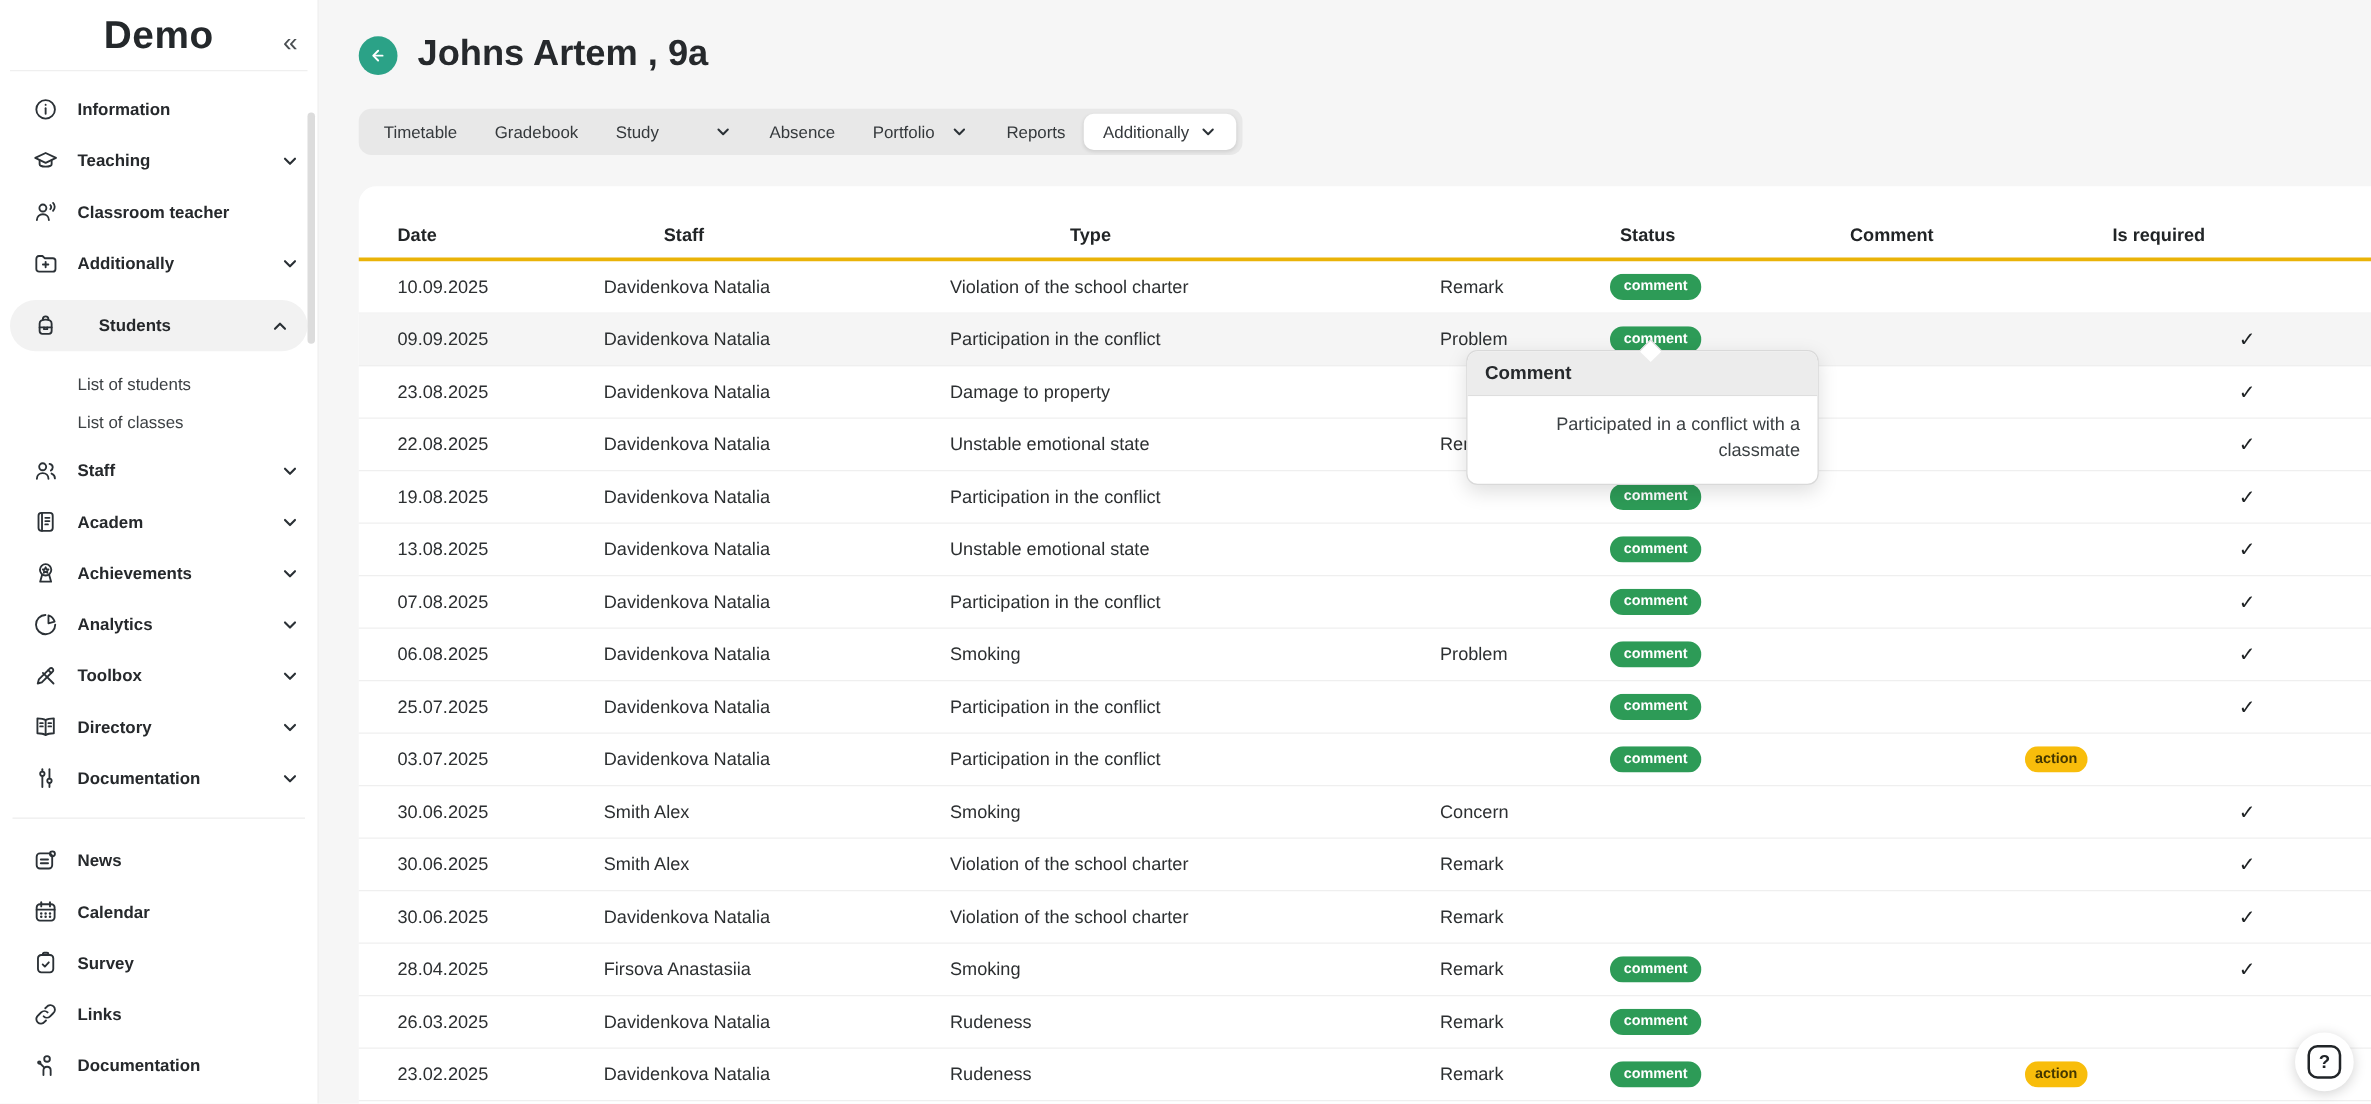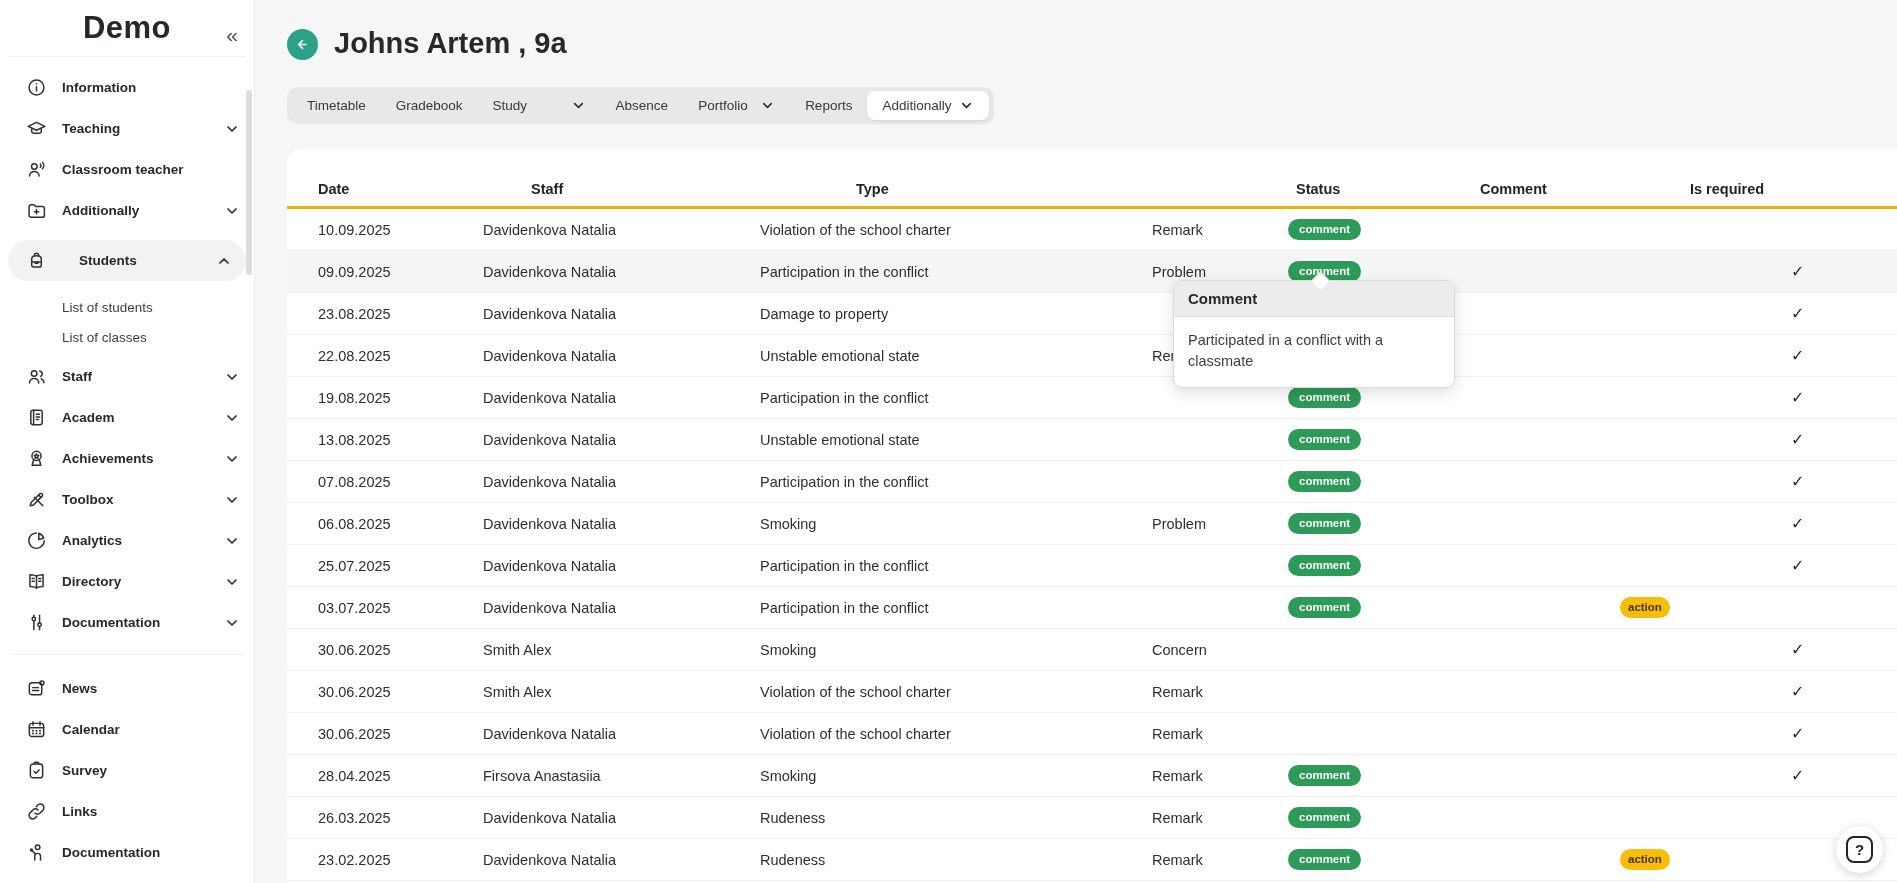--- a/index.html
+++ b/index.html
@@ -65,21 +65,21 @@
   .check { font-size:16px; color:#1e2224; padding-left:14px; }
   
   .tooltip { position:absolute; left:886px; top:131px; width:282px; background:#fff;
     border:1px solid #d9d9d9; border-radius:9px; box-shadow:0 5px 16px rgba(0,0,0,.13);
     z-index:20; }
   .tooltip .caret { position:absolute; top:-7px; left:140px; width:13px; height:13px;
     background:#fff; border-left:1px solid #d9d9d9; border-top:1px solid #d9d9d9;
     transform:rotate(45deg); }
   .tooltip-head { background:#ececec; border-bottom:1px solid #dedede;
     border-radius:8px 8px 0 0; padding:9px 14px; font-size:15px; font-weight:700; color:#26292c; }
-  .tooltip-body { padding:13px 14px 15px 14px; font-size:14.5px; color:#3a3f42; line-height:1.45; }
+  .tooltip-body { padding:13px 14px 15px 14px; font-size:14.5px; color:#3a3f42; line-height:1.45;text-align:right; }
   
   .help-btn { position:fixed; right:14px; bottom:10px; width:47px; height:47px; border-radius:50%;
     background:#fff; border:none; box-shadow:0 2px 10px rgba(0,0,0,.18); cursor:pointer;
     display:flex; align-items:center; justify-content:center; z-index:40; }
   .help-glyph { width:27px; height:27px; border:2px solid #212528; border-radius:8px;
     display:flex; align-items:center; justify-content:center; font-size:15px; font-weight:700;
     color:#212528; }
 </style>
 </head>
 <body>
@@ -194,38 +194,38 @@
           </svg>
         </span>
       <span class="lbl">Achievements</span>
       <svg class="chev" viewBox="0 0 16 16" fill="none" stroke="#2b3136" stroke-width="1.7" stroke-linecap="round" stroke-linejoin="round">
           <path d="M4 6l4 4 4-4"></path>
         </svg>
     </div>
       <div class="nav-item ">
       <span class="icon">
           <svg width="21" height="21" viewBox="0 0 24 24" fill="none" stroke="#2b3136" stroke-width="1.7" stroke-linecap="round" stroke-linejoin="round">
+            <path d="M20.8 12.2a8.8 8.8 0 1 1-9-8.8"></path>
+            <path d="M14.6 3.8a8.8 8.8 0 0 1 5.6 5.6l-5.6 1.6V3.8z"></path>
+          </svg>
+        </span>
+      <span class="lbl">Analytics</span>
+      <svg class="chev" viewBox="0 0 16 16" fill="none" stroke="#2b3136" stroke-width="1.7" stroke-linecap="round" stroke-linejoin="round">
+          <path d="M4 6l4 4 4-4"></path>
+        </svg>
+    </div>
+      <div class="nav-item ">
+      <span class="icon">
+          <svg width="21" height="21" viewBox="0 0 24 24" fill="none" stroke="#2b3136" stroke-width="1.7" stroke-linecap="round" stroke-linejoin="round">
             <path d="M4.8 19.2l1-3.7 8.6-8.6 2.7 2.7-8.6 8.6-3.7 1z"></path>
             <path d="M14.4 6.9l1.3-1.3c.8-.8 2-.8 2.7 0 .8.8.8 2 0 2.7L17.1 9.6"></path>
             <path d="M19.2 19.2L9.5 9.5"></path>
           </svg>
         </span>
       <span class="lbl">Toolbox</span>
-      <svg class="chev" viewBox="0 0 16 16" fill="none" stroke="#2b3136" stroke-width="1.7" stroke-linecap="round" stroke-linejoin="round">
-          <path d="M4 6l4 4 4-4"></path>
-        </svg>
-    </div>
-      <div class="nav-item ">
-      <span class="icon">
-          <svg width="21" height="21" viewBox="0 0 24 24" fill="none" stroke="#2b3136" stroke-width="1.7" stroke-linecap="round" stroke-linejoin="round">
-            <path d="M20.8 12.2a8.8 8.8 0 1 1-9-8.8"></path>
-            <path d="M14.6 3.8a8.8 8.8 0 0 1 5.6 5.6l-5.6 1.6V3.8z"></path>
-          </svg>
-        </span>
-      <span class="lbl">Analytics</span>
       <svg class="chev" viewBox="0 0 16 16" fill="none" stroke="#2b3136" stroke-width="1.7" stroke-linecap="round" stroke-linejoin="round">
           <path d="M4 6l4 4 4-4"></path>
         </svg>
     </div>
       <div class="nav-item ">
       <span class="icon">
           <svg width="21" height="21" viewBox="0 0 24 24" fill="none" stroke="#2b3136" stroke-width="1.7" stroke-linecap="round" stroke-linejoin="round">
             <path d="M12 5.8C10.2 4.6 8 4.2 4.5 4.2v13.6c3.5 0 5.7.4 7.5 1.6 1.8-1.2 4-1.6 7.5-1.6V4.2c-3.5 0-5.7.4-7.5 1.6z"></path>
             <path d="M12 5.8v13.6"></path>
             <path d="M7 8.6h2.4"></path>

